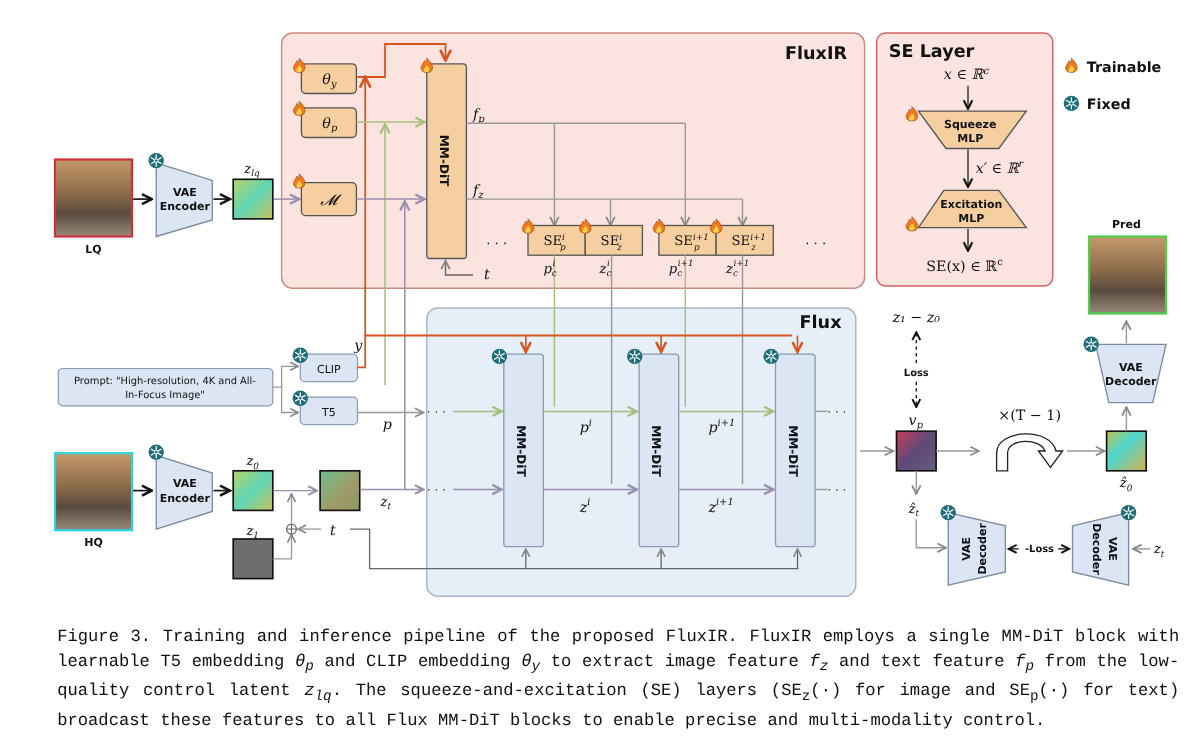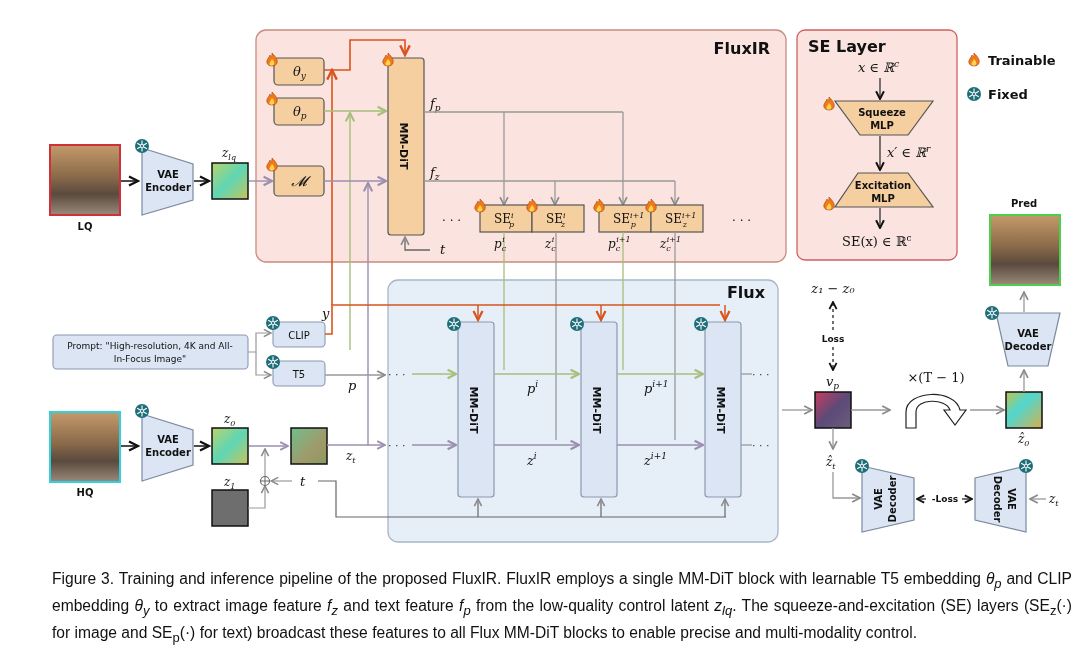--- a/index.html
+++ b/index.html
@@ -1,20 +1,20 @@
 <!DOCTYPE html>
 <html><head>
 <meta charset="utf-8">
 <style>
   html,body{margin:0;padding:0;background:#fff;}
   body{width:1080px;height:669px;position:relative;overflow:hidden;font-family:"DejaVu Sans",sans-serif;}
   #diagram{position:absolute;left:0;top:0;width:1080px;height:560px;}
   .hand{font-family:"DejaVu Sans",sans-serif;font-weight:bold;}
   .math{font-family:"DejaVu Serif",serif;font-style:italic;}
-  .caption{position:absolute;left:52px;top:568px;width:1020px;font-family:Liberation Sans, sans-serif;font-size:15.6px;line-height:22px;color:#111;text-align:justify;}
+  .caption{position:absolute;left:52px;top:568px;width:1020px;font-family:Liberation Mono, monospace;font-size:15.6px;line-height:22px;color:#111;text-align:justify;}
   .caption i{font-style:italic;}
 </style>
 </head>
 <body>
 
 <svg id="diagram" viewBox="0 0 1080 560" xmlns="http://www.w3.org/2000/svg">
   <defs>
     <marker id="ag" markerWidth="8" markerHeight="8" refX="7" refY="4" orient="auto">
         <path d="M1,1 L7,4 L1,7" fill="none" stroke="#8a8a8a" stroke-width="1.3"></path>
       </marker>

